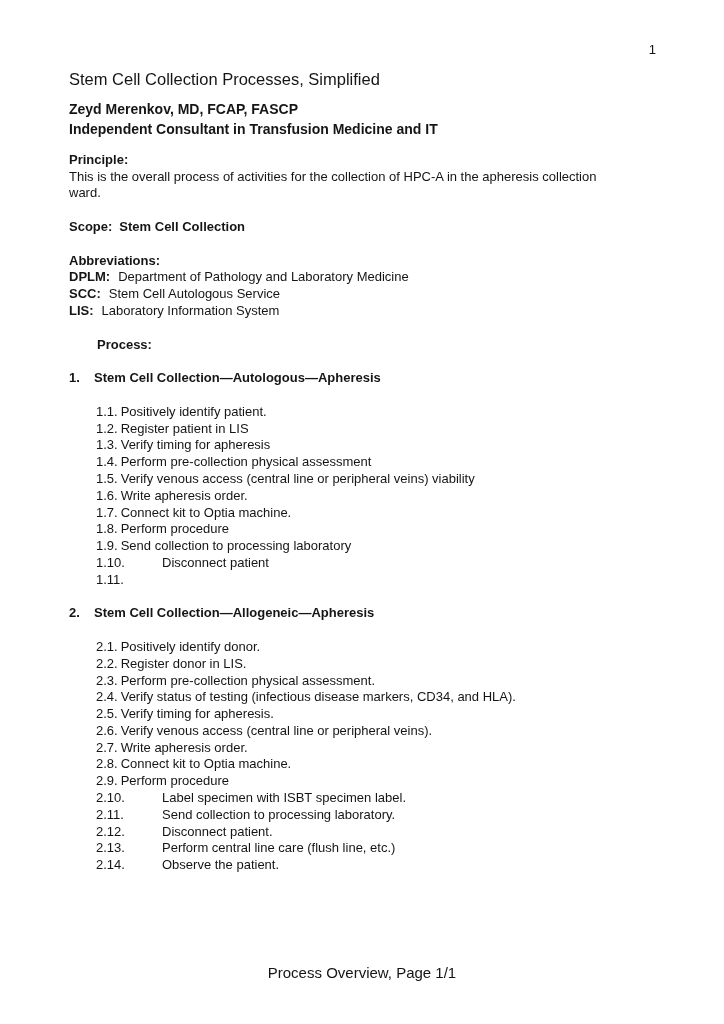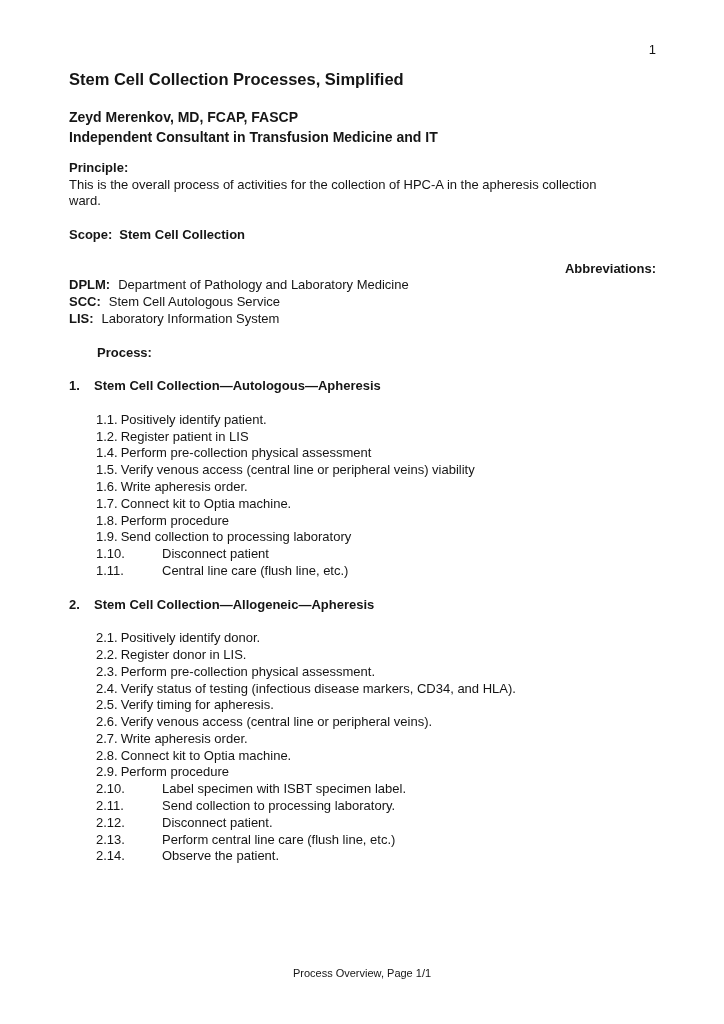--- a/index.html
+++ b/index.html
@@ -19,42 +19,41 @@
     padding: 42px 68px 0 69px;
     box-sizing: border-box;
     overflow: hidden;
   }
   .page-number {
     text-align: right;
   }
   .doc-title {
     font-size: 16.5px;
     line-height: 24px;
-    font-weight: bold;
-    margin: 8px 0 16px 0;
+    font-weight: normal;
+    margin: 8px 0 8px 0;
   }
   .doc-subtitle {
     font-size: 14px;
     line-height: 20px;
     font-weight: bold;
   }
   .para-label {
     font-weight: bold;
     margin-top: 13px;
   }
   .body-line { }
   .scope-line {
     margin-top: 16.8px;
     font-weight: bold;
   }
   .scope-line .lbl { margin-right: 7px; }
   .abbr-label {
     font-weight: bold;
     margin-top: 16.8px;
-    text-align: right;
   }
   .abbr-item .abbr {
     font-weight: bold;
     margin-right: 8px;
     text-align: center;
   }
   .process-label {
     font-weight: bold;
     margin-top: 16.8px;
     padding-left: 28px;
@@ -83,21 +82,21 @@
   ul.steps .num.tabbed {
     min-width: 62px;
     margin-right: 4px;
   }
   .doc-footer {
     position: absolute;
     left: 0;
     right: 0;
     top: 965px;
     text-align: center;
-    font-size: 11px;
+    font-size: 15px;
   }
 </style>
 </head>
 <body>
 
 <div class="page">
 
   <div class="page-number">1</div>
 
   <h1 class="doc-title">Stem Cell Collection Processes, Simplified</h1>
@@ -132,20 +131,24 @@
         <ul class="steps">
           <li>
             <span class="num">1.1.</span>
             <span class="txt">Positively identify patient.</span>
           </li>
           <li>
             <span class="num">1.2.</span>
             <span class="txt">Register patient in LIS</span>
           </li>
           <li>
+            <span class="num">1.3.</span>
+            <span class="txt">Verify timing for apheresis</span>
+          </li>
+          <li>
             <span class="num">1.4.</span>
             <span class="txt">Perform pre-collection physical assessment</span>
           </li>
           <li>
             <span class="num">1.5.</span>
             <span class="txt">Verify venous access (central line or peripheral veins) viability</span>
           </li>
           <li>
             <span class="num">1.6.</span>
             <span class="txt">Write apheresis order.</span>
@@ -161,21 +164,20 @@
           <li>
             <span class="num">1.9.</span>
             <span class="txt">Send collection to processing laboratory</span>
           </li>
           <li>
             <span class="num tabbed">1.10.</span>
             <span class="txt">Disconnect patient</span>
           </li>
           <li>
             <span class="num tabbed">1.11.</span>
-            <span class="txt">Central line care (flush line, etc.)</span>
           </li>
         </ul>
       </div>
       <div class="section">
         <div class="sec-heading">
           <span class="sec-num">2.</span>
           <span>Stem Cell Collection—Allogeneic—Apheresis</span>
         </div>
         <ul class="steps">
           <li>

